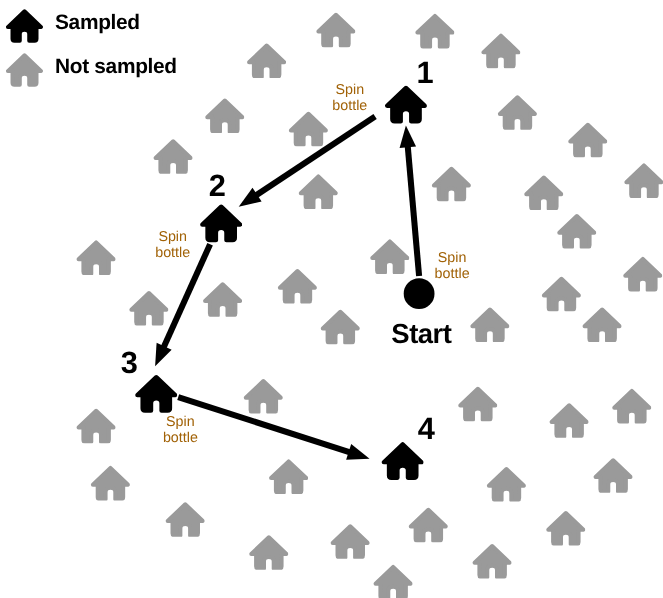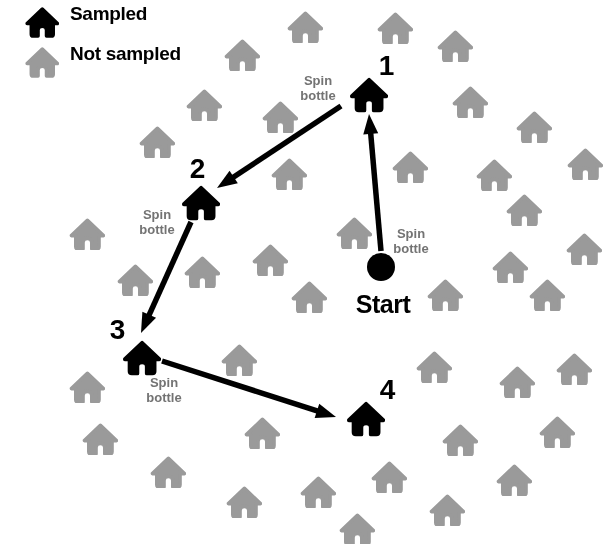--- a/index.html
+++ b/index.html
@@ -4,28 +4,28 @@
 <style>
   html,body{margin:0;padding:0;background:#ffffff;}
   #stage{
     position:relative;width:603px;height:544px;background:#ffffff;
     overflow:hidden;font-family:"Liberation Sans","DejaVu Sans",sans-serif;
   }
   .house{position:absolute;display:block;}
   #arrows-layer{position:absolute;left:0;top:0;width:603px;height:544px;pointer-events:none;}
   .abs{position:absolute;transform:translate(-50%,-50%);white-space:nowrap;}
   .spin-label{
-    font-size:13px;font-weight:700;color:#737373;text-align:center;line-height:15px;
+    font-size:13px;font-weight:400;color:#a16207;text-align:center;line-height:15px;
   }
   .house-number{font-size:28px;font-weight:700;color:#000;letter-spacing:-1px;}
   #start-label{font-size:25px;font-weight:600;color:#000;letter-spacing:-0.5px;}
   #start-dot{position:absolute;border-radius:50%;background:#000;}
   
   #legend{position:absolute;left:1px;top:3px;}
-  .legend-row{display:flex;align-items:flex-start;margin-bottom:4px;height:36px;padding-left:20px;}
+  .legend-row{display:flex;align-items:center;margin-bottom:4px;height:36px;}
   .legend-row svg{width:38px;height:35px;flex:0 0 auto;}
   .legend-label{margin-left:11px;font-size:19px;font-weight:600;color:#000;letter-spacing:-0.3px;}
 </style>
 </head>
 <body>
 
 <div id="stage">
 
   <svg width="0" height="0" style="position:absolute" aria-hidden="true">
     <defs>

